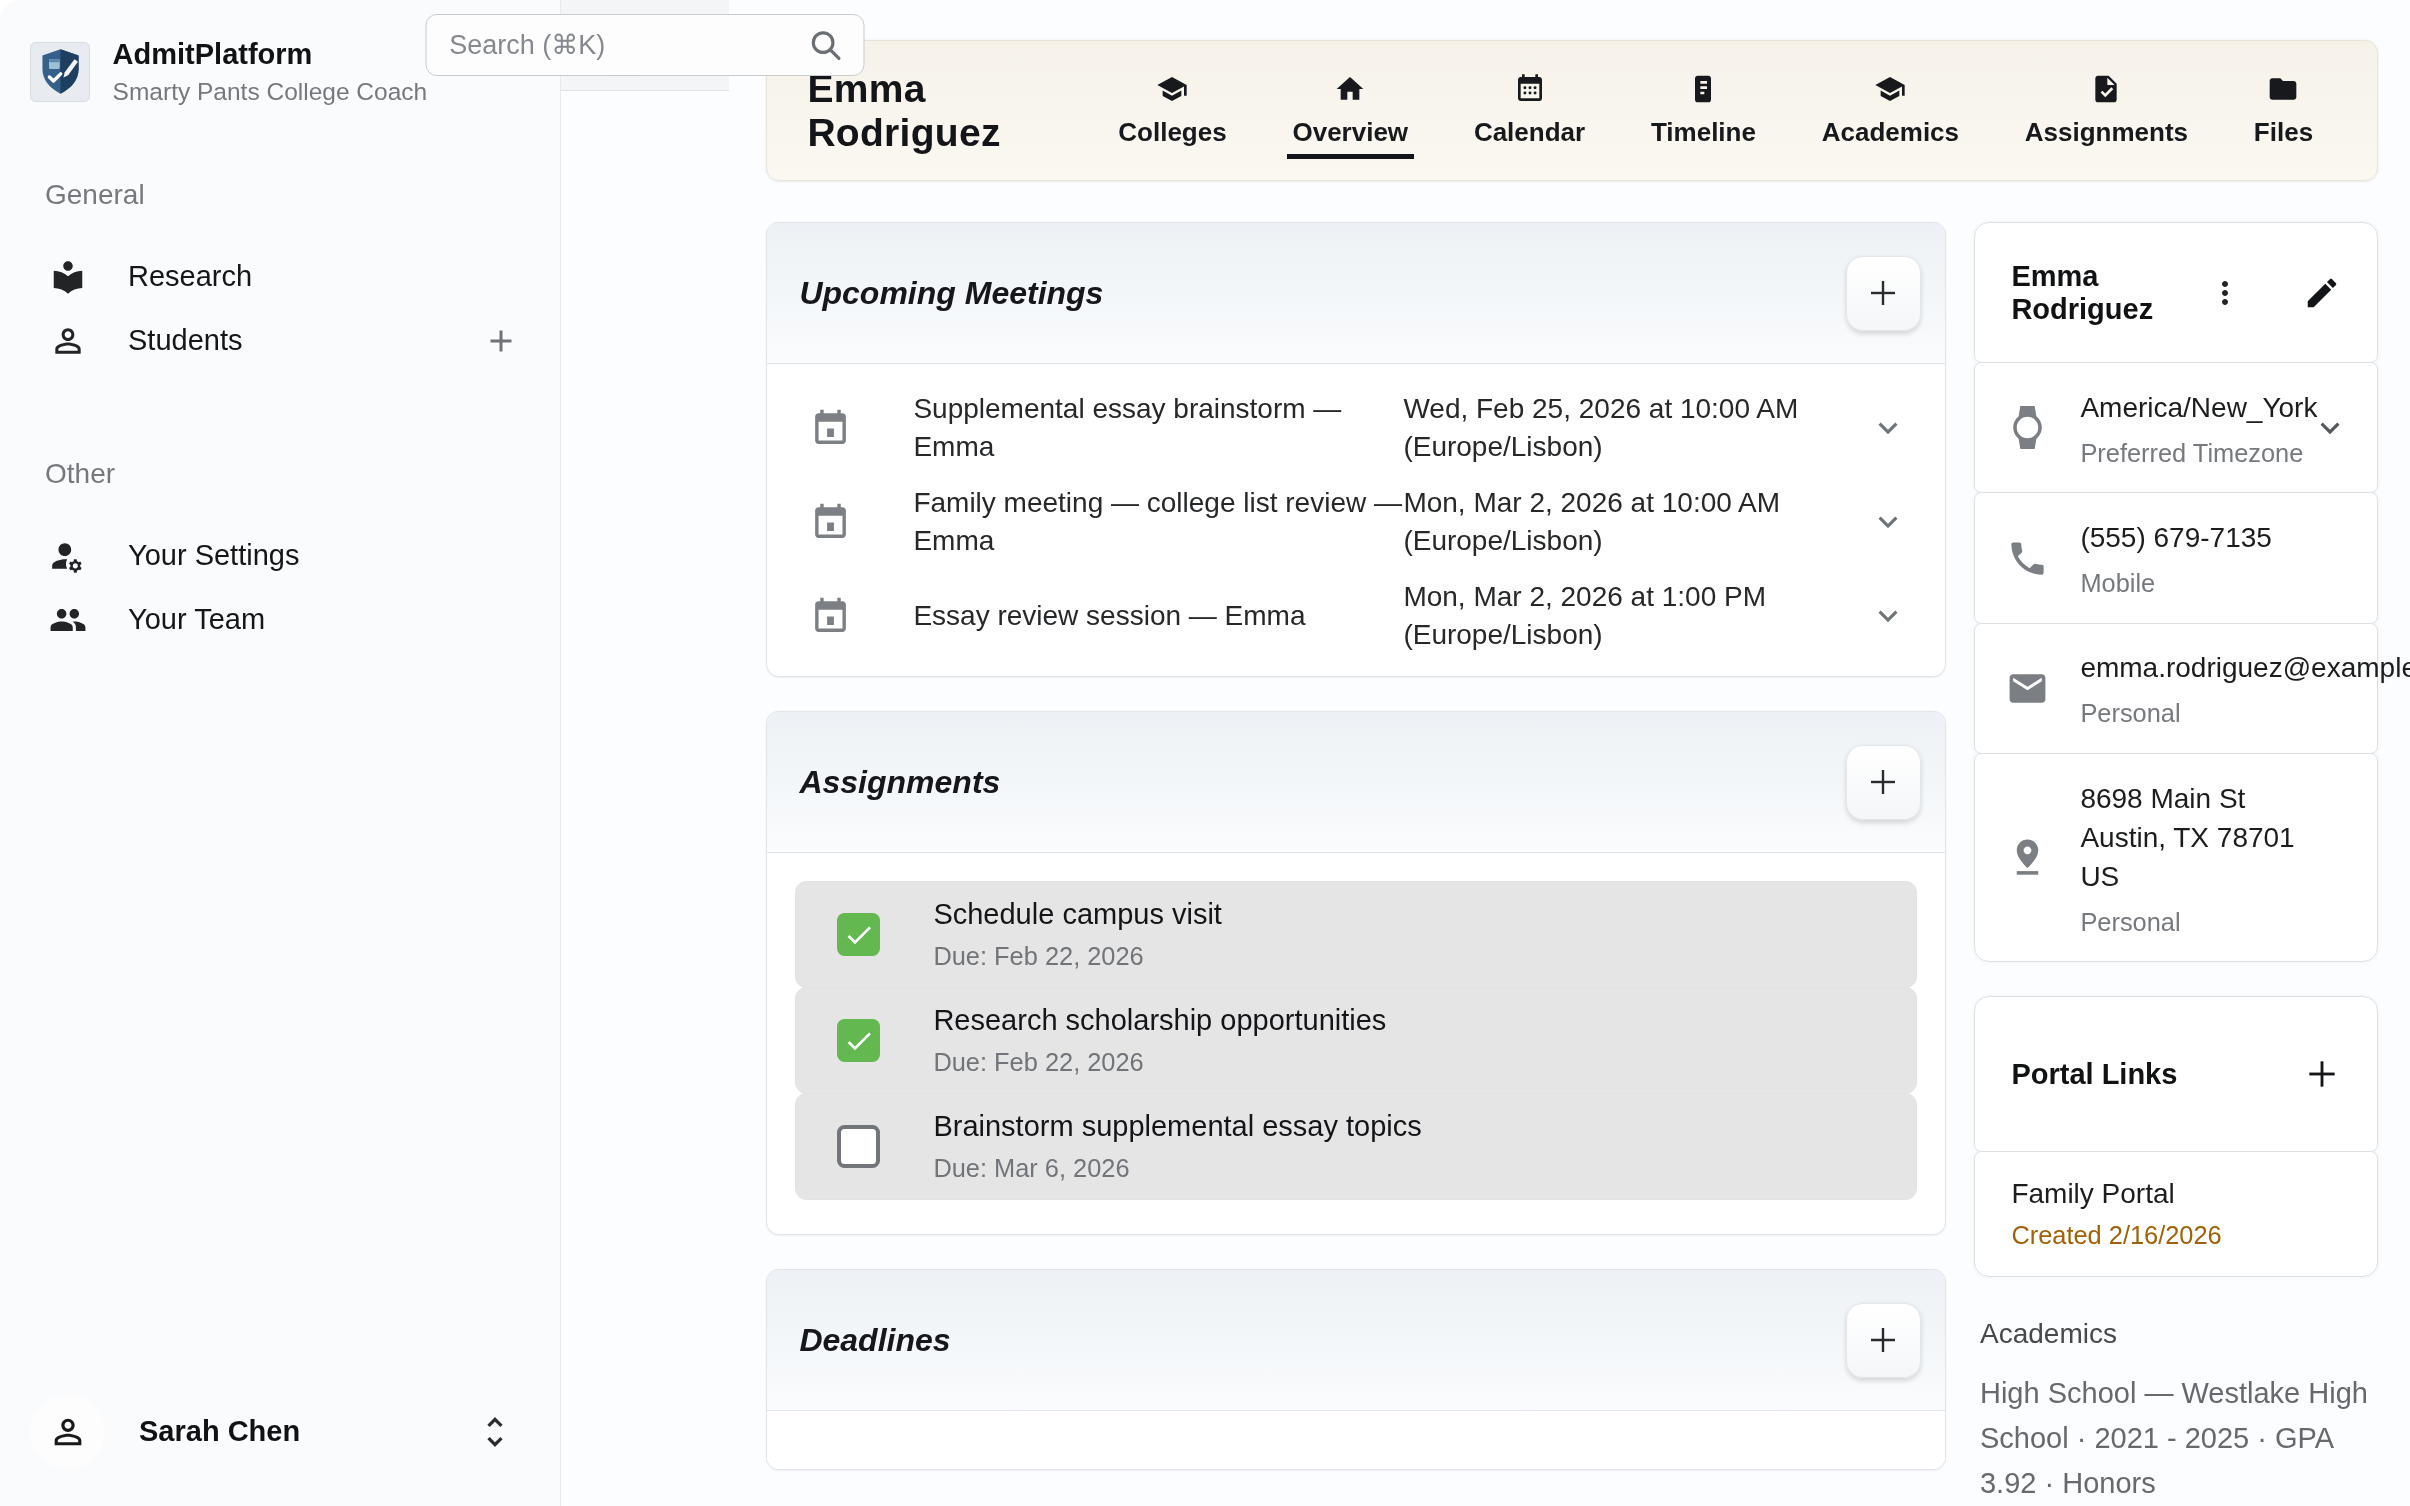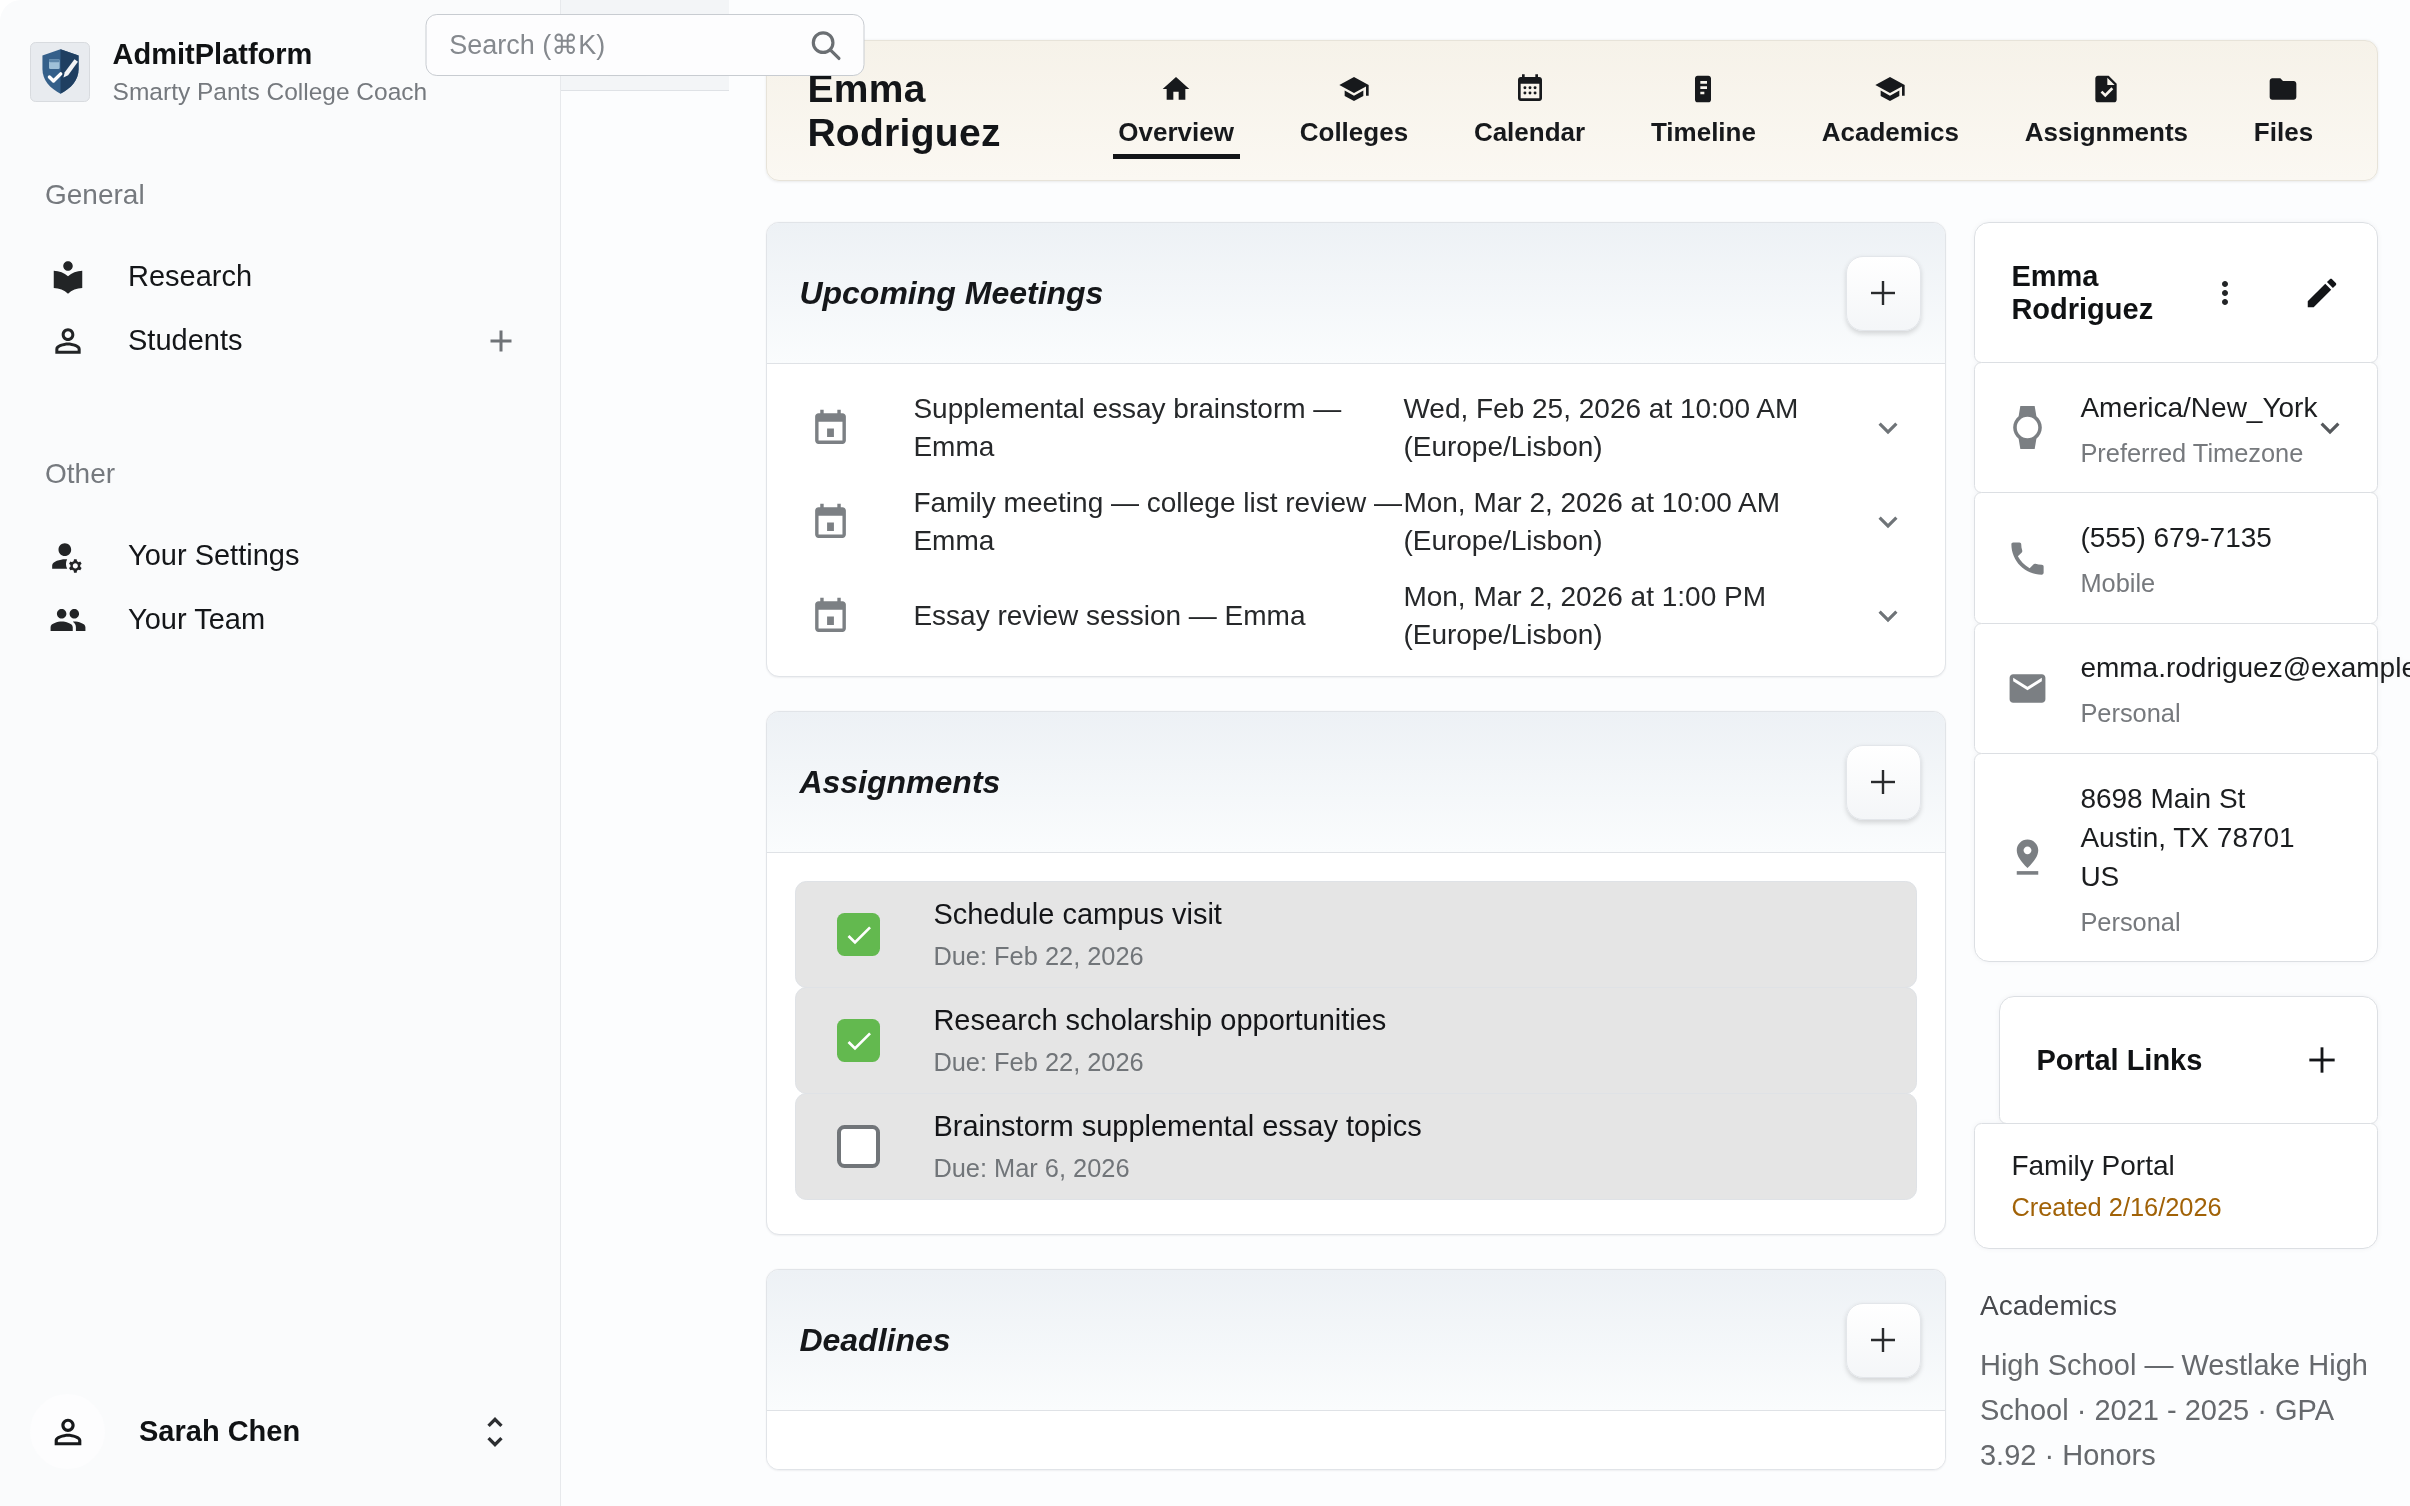--- a/index.html
+++ b/index.html
@@ -133,21 +133,21 @@
   .contact-row { display:flex; align-items:center; padding:24.5px 28px 24.5px 0; }
   .row-icon-col { width:105px; flex:none; display:flex; justify-content:center; color:#7b7f83; }
   .row-icon-col svg { width:43px; height:43px; }
   .row-main { flex:1; min-width:0; }
   .row-primary { font-size:28px; font-weight:500; color:#1b1d1f; line-height:39px; }
   .row-primary.strong { font-weight:400; }
   .row-secondary { font-size:25.4px; color:#76797d; margin-top:12.2px; }
   .row-chevron { width:38px; height:38px; color:#55585c; flex:none; cursor:pointer; }
 
   .portal-stack { margin-top:34px; }
-  .portal-header { height:128px; display:flex; align-items:center; padding:0 36px;margin-left:25px; }
+  .portal-header { height:156px; display:flex; align-items:center; padding:0 36px; }
   .portal-title { font-size:29px; font-weight:700; color:#101214; }
   .portal-add { margin-left:auto; width:38px; height:38px; color:#131518; cursor:pointer; }
   .portal-row { display:flex; align-items:center; padding:26px 36px; }
   .p-name { font-size:28px; color:#1b1d1f; }
   .p-created { font-size:25.4px; color:#a16207; margin-top:10.4px; }
   .portal-actions { margin-left:auto; display:flex; align-items:center; gap:47px; }
   .copy-icon { width:36px; height:36px; color:#6f7377; }
 
   .academics-block { margin-top:41px; padding:0 5.6px; }
   .acad-title { font-size:28px; font-weight:500; color:#47494d; }
@@ -262,35 +262,35 @@
           <path d="M12 6a6 6 0 0 1 0 12z" fill="#f3f5f7"></path>
         </svg>
     </span>
   </header>
 
   <div class="content">
 
     <section class="student-header">
       <h1 class="student-name">Emma Rodriguez</h1>
       <div class="tabs">
+        <div class="tab">
+          <span class="tab-icon">
+              <svg viewBox="0 0 24 24" fill="currentColor">
+                <path d="M5 13.18v4L12 21l7-3.82v-4L12 17l-7-3.82zM12 3L1 9l11 6 9-4.91V17h2V9L12 3z"></path>
+              </svg>
+            </span>
+          <span>Colleges</span>
+        </div>
         <div class="tab active">
           <span class="tab-icon">
               <svg viewBox="0 0 24 24" fill="currentColor">
                 <path d="M10 20v-6h4v6h5v-8h3L12 3 2 12h3v8z"></path>
               </svg>
             </span>
           <span>Overview</span>
-        </div>
-        <div class="tab">
-          <span class="tab-icon">
-              <svg viewBox="0 0 24 24" fill="currentColor">
-                <path d="M5 13.18v4L12 21l7-3.82v-4L12 17l-7-3.82zM12 3L1 9l11 6 9-4.91V17h2V9L12 3z"></path>
-              </svg>
-            </span>
-          <span>Colleges</span>
         </div>
         <div class="tab">
           <span class="tab-icon">
               <svg viewBox="0 0 24 24" fill="currentColor">
                 <path d="M19 3h-1V1h-2v2H8V1H6v2H5c-1.11 0-1.99.9-1.99 2L3 19c0 1.1.89 2 2 2h14c1.1 0 2-.9 2-2V5c0-1.1-.9-2-2-2zm0 16H5V8h14v11z"></path>
                 <circle cx="8.2" cy="11" r="1.1"></circle>
                 <circle cx="12" cy="11" r="1.1"></circle>
                 <circle cx="15.8" cy="11" r="1.1"></circle>
                 <circle cx="8.2" cy="15" r="1.1"></circle>
                 <circle cx="12" cy="15" r="1.1"></circle>

